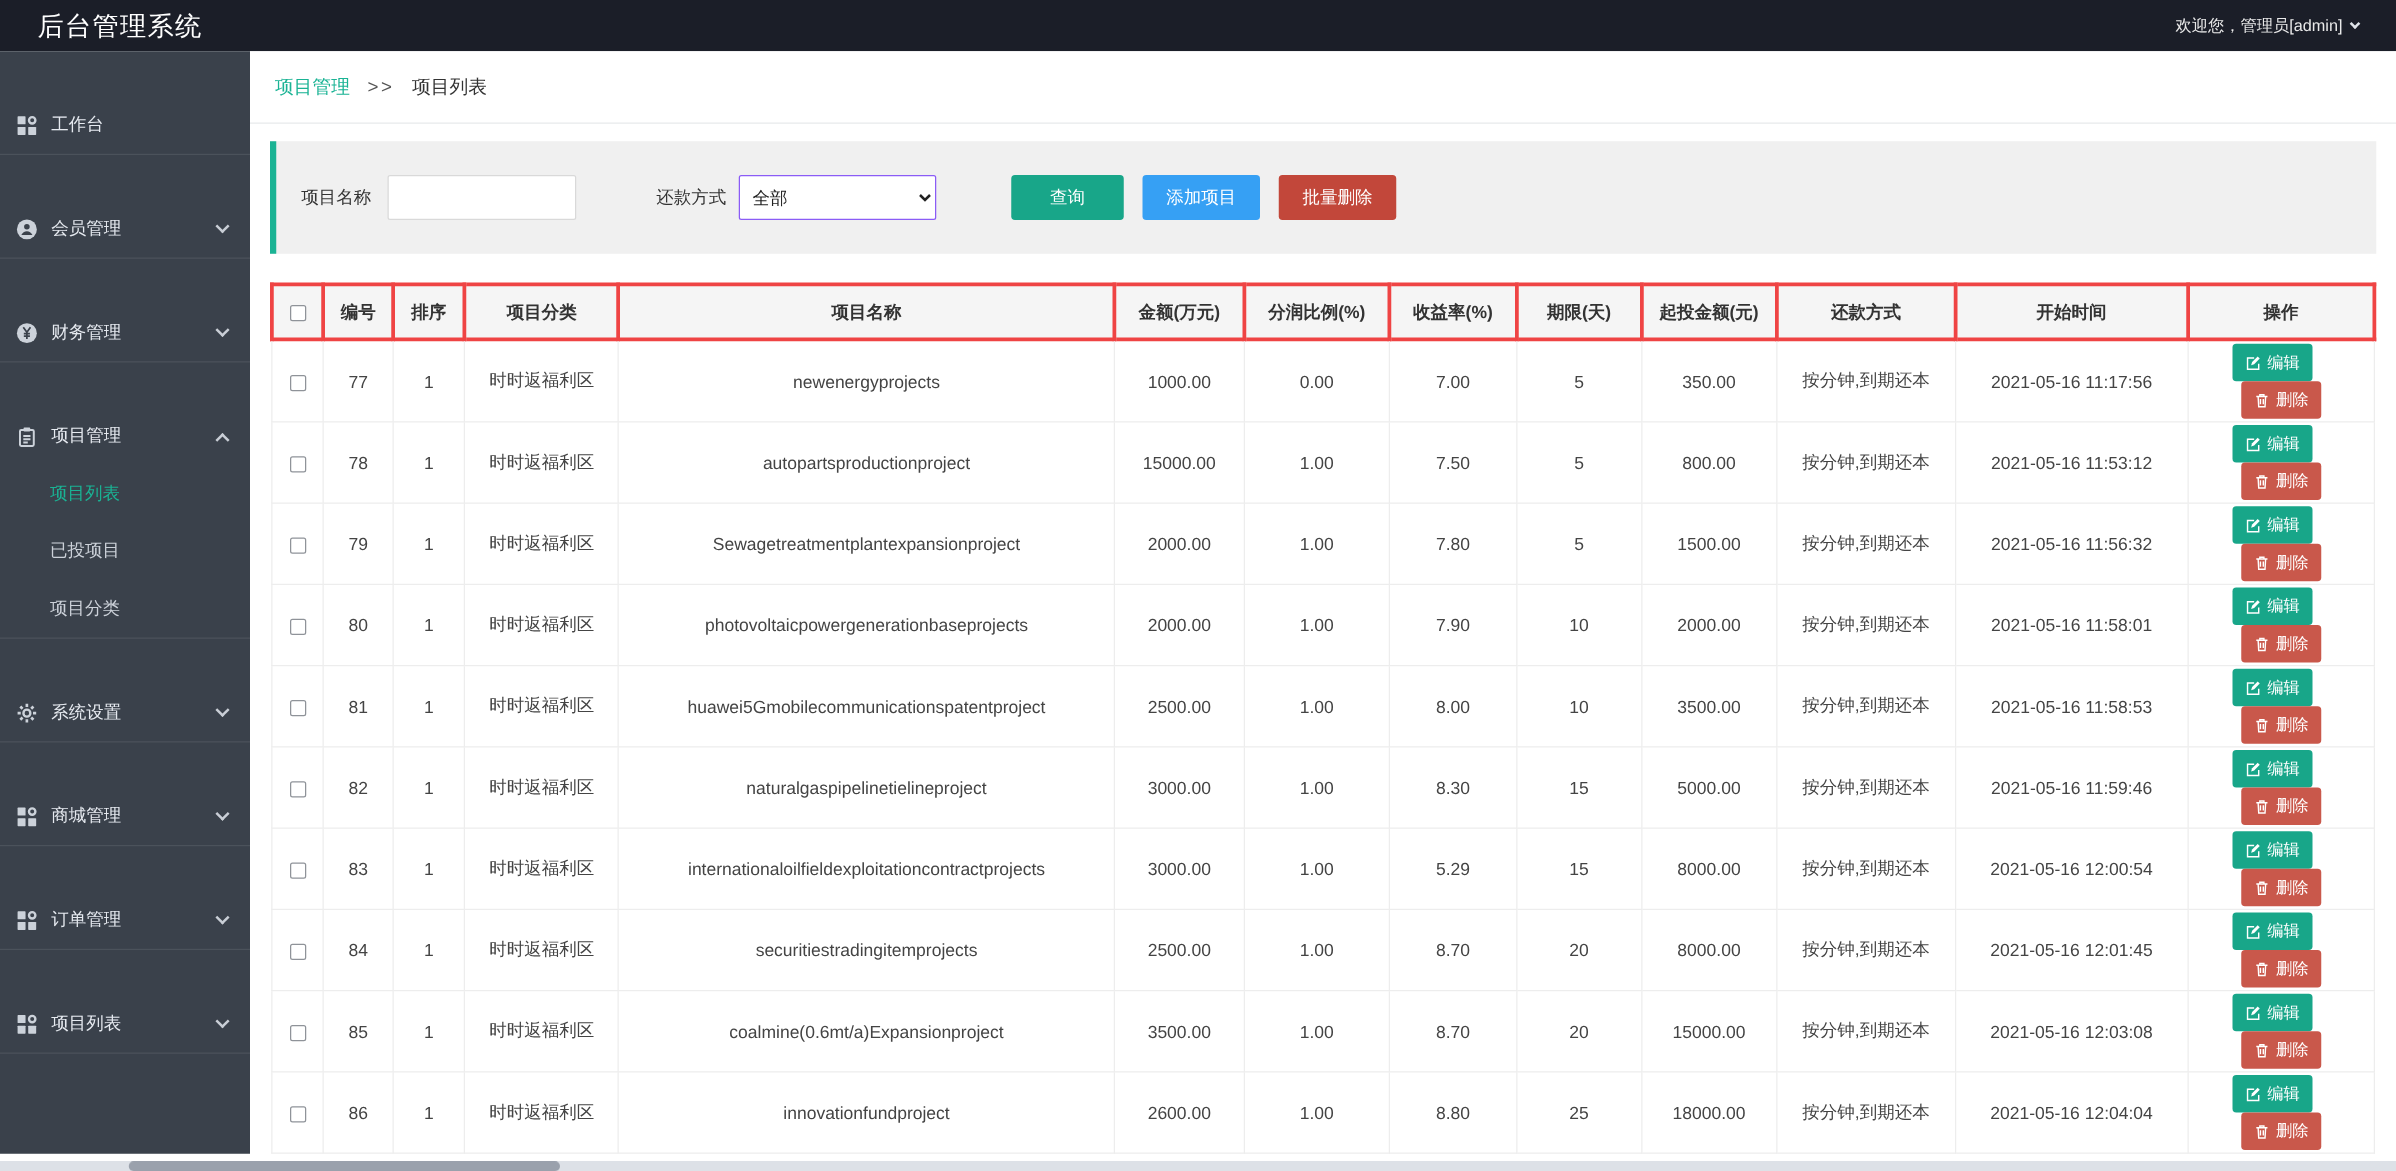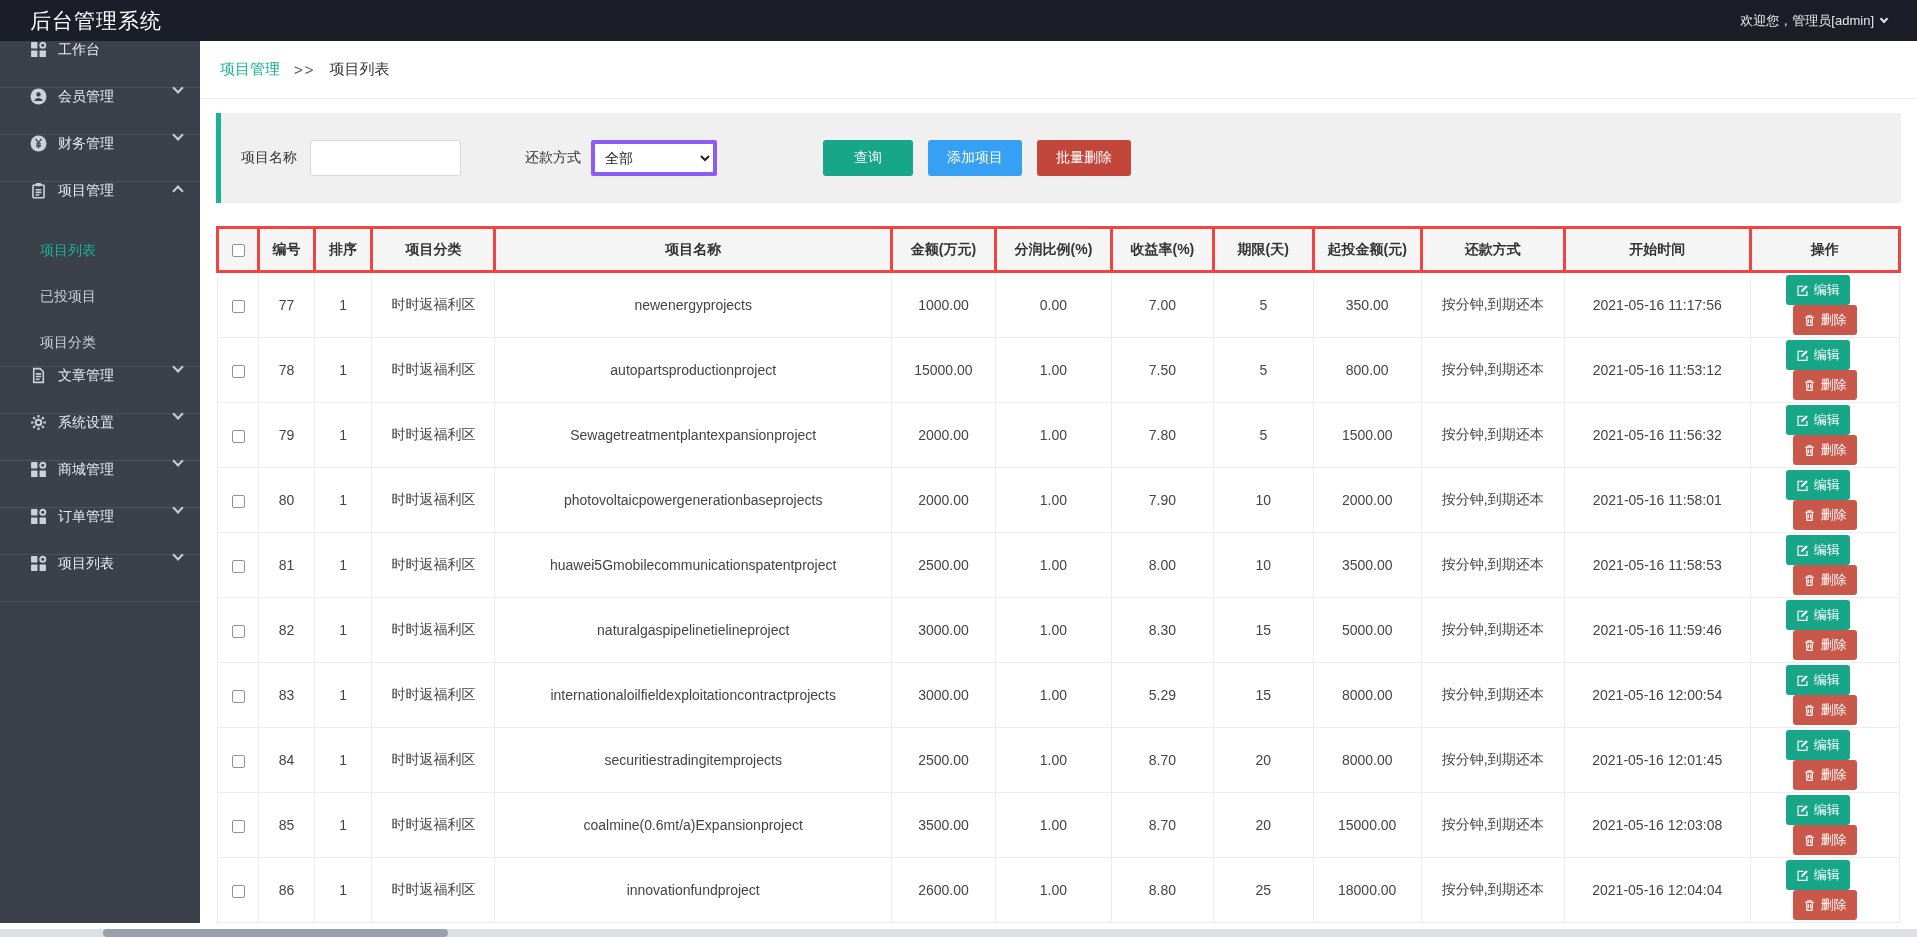--- a/index.html
+++ b/index.html
@@ -22,21 +22,21 @@
   .user-menu { display: flex; align-items: center; gap: 7px; font-size: 13px; color: #e9e9e9; }
   .chev { display: inline-block; width: 8px; height: 8px; border-right: 2px solid #c9ced6; border-bottom: 2px solid #c9ced6; }
   .chev.down { transform: rotate(45deg); margin-top: -4px; }
   .chev.up   { transform: rotate(-135deg); margin-top: 5px; }
   .chev.small { width: 6px; height: 6px; border-color: #dfe3e8; }
 
   
   .layout { display: flex; min-height: calc(100vh - 58px); }
   .sidebar { width: 200px; flex: 0 0 200px; background: #3a414b; }
   .side-group { border-bottom: 1px solid rgba(255,255,255,0.09); }
-  .side-item { display: flex; align-items: flex-start; height: 46px; padding: 0 18px 0 30px; }
+  .side-item { display: flex; align-items: center; height: 46px; padding: 0 18px 0 13px; margin-top: 36px; }
   .side-icon { width: 17px; height: 17px; color: #ccd2da; display: inline-flex; }
   .side-icon svg { width: 100%; height: 100%; }
   .side-label { margin-left: 11px; font-size: 14px; color: #e6eaf0; }
   .side-item .chev { margin-left: auto; }
   .side-sub { display: flex; align-items: center; height: 46px; padding-left: 40px; font-size: 14px; color: #ccd1d9; }
   .side-sub.active { color: #1ab394; }
 
   
   .main { flex: 1; background: #fff; min-width: 0; }
   .breadcrumb-bar {
@@ -56,29 +56,29 @@
     padding: 0 20px; margin-bottom: 23px;
   }
   .f-label { font-size: 14px; color: #333; }
   .text-input {
     width: 151px; height: 36px; margin-left: 13px;
     border: 1px solid #d9d9d9; background: #fff; border-radius: 2px;
     padding: 0 8px; font-size: 14px; font-family: inherit;
   }
   .lbl2 { margin-left: 64px; }
   .repay-select {
-    width: 126px; height: 36px; margin-left: 10px;
-    border: 4px solid #8b5cf6; background: #fff; border-radius: 2px;
+    width: 158px; height: 36px; margin-left: 10px;
+    border: 1px solid #8b5cf6; background: #fff; border-radius: 2px;
     font-size: 14px; font-family: inherit; padding: 0 6px; color: #222;
   }
   .btn {
     height: 36px; border: none; border-radius: 3px; color: #fff;
     font-size: 14px; font-family: inherit; padding: 0 19px;
   }
-  .btn-search { background: #18a689; margin-left: 106px; width: 90px; padding: 0; }
+  .btn-search { background: #18a689; margin-left: 60px; width: 90px; padding: 0; }
   .btn-add    { background: #36a0f4; margin-left: 15px; }
   .btn-batch  { background: #c2473a; margin-left: 15px; }
 
   
   table.data-table {
     width: 100%; border-collapse: collapse; table-layout: fixed;
     background: #fff;
   }
   .data-table th {
     height: 44px; background: #f5f5f5; border: 3px solid #ef4444;
@@ -165,32 +165,20 @@
                 <rect x="5.5" y="1" width="5" height="3" rx="0.6" fill="currentColor" stroke="none"></rect>
                 <path d="M5.3 7.3h5.4M5.3 9.8h5.4M5.3 12.2h3.4"></path>
               </svg>
             </span>
             <span class="side-label" data-interactable="false">项目管理</span>
             <span class="chev up" data-interactable="false"></span>
           </div>
           <div class="side-sub active" data-interactable="true">项目列表</div>
           <div class="side-sub" data-interactable="true">已投项目</div>
           <div class="side-sub" data-interactable="true">项目分类</div>
-        </div>
-        <div class="side-group" data-interactable="false">
-          <div class="side-item" data-interactable="true">
-            <span class="side-icon" data-interactable="false">
-              <svg viewBox="0 0 16 16" fill="none" stroke="currentColor" stroke-width="1.5">
-                <path d="M3.5 1.5h6l3 3v10h-9z"></path>
-                <path d="M5.5 6.5h5M5.5 9h5M5.5 11.5h3.5"></path>
-              </svg>
-            </span>
-            <span class="side-label" data-interactable="false">文章管理</span>
-            <span class="chev down" data-interactable="false"></span>
-          </div>
         </div>
         <div class="side-group" data-interactable="false">
           <div class="side-item" data-interactable="true">
             <span class="side-icon" data-interactable="false">
               <svg viewBox="0 0 16 16" stroke="currentColor" fill="none">
                 <circle cx="8" cy="8" r="2.6" stroke-width="1.8"></circle>
                 <g stroke-width="2">
                   <path d="M8 1v2.4M8 12.6V15M1 8h2.4M12.6 8H15M3.05 3.05l1.7 1.7M11.25 11.25l1.7 1.7M12.95 3.05l-1.7 1.7M4.75 11.25l-1.7 1.7"></path>
                 </g>
               </svg>

